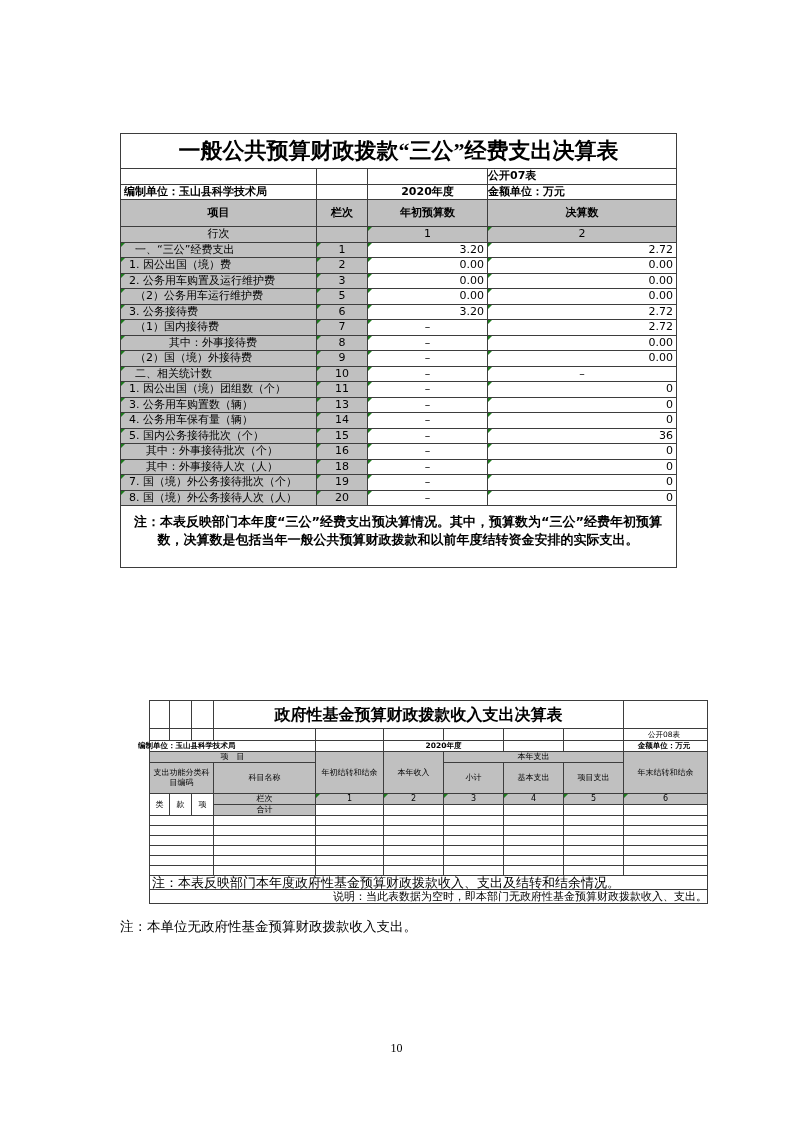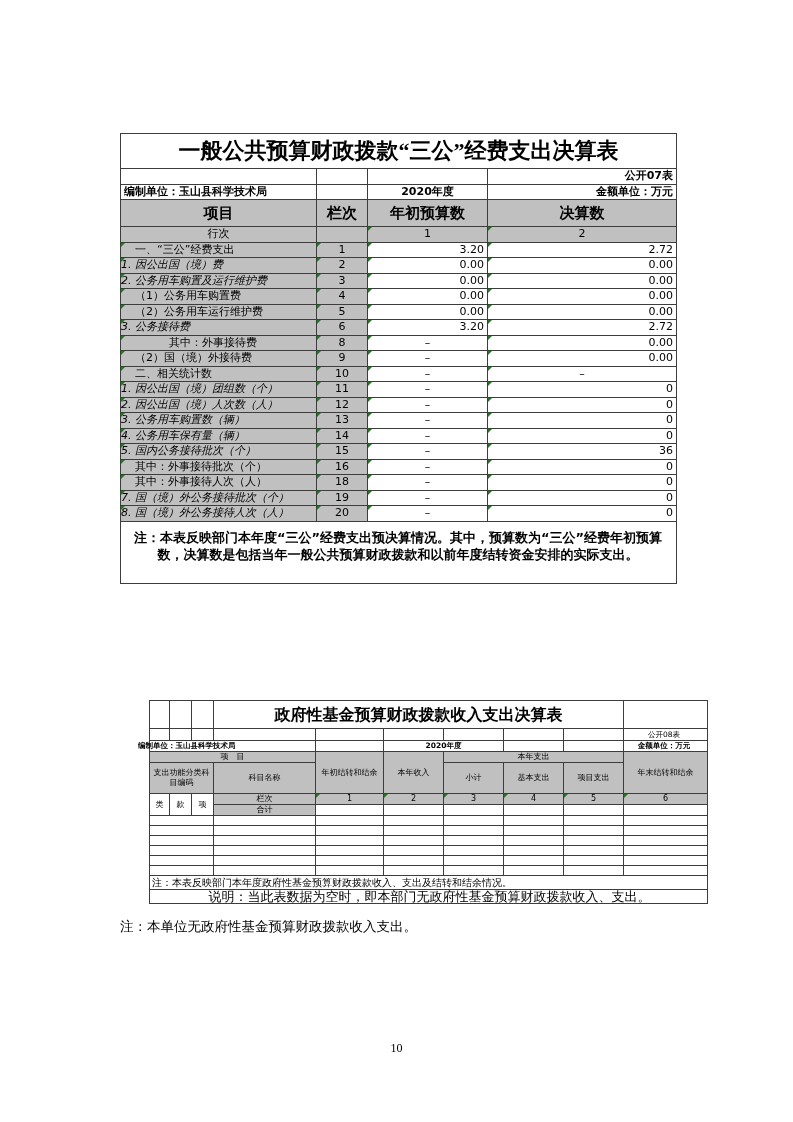--- a/index.html
+++ b/index.html
@@ -14,44 +14,44 @@
   table { border-collapse:collapse; table-layout:fixed; }
   td {
     border:1px solid #3d3d3d;
     overflow:hidden; white-space:nowrap;
     position:relative;
     vertical-align:middle;
     padding:0;
   }
   .gray { background:#c0c0c0; }
   .center { text-align:center; }
-  .right  { text-align:right; padding-right:3px; }
+  .right  { padding-right:3px; }
   .left   { text-align:left;  padding-left:3px; }
   .flag::before {
     content:""; position:absolute; top:0; left:0;
     border-top:4px solid #1d7a1d; border-right:4px solid transparent;
   }
   
   .t1 { position:absolute; left:120px; top:133px; }
   .t1 table { width:556px; }
   .t1 td { font-size:11px; height:15px; line-height:14px; }
   .t1 .title-cell {
     height:34px; font-size:22px; font-weight:bold; text-align:center;
     font-family:"Liberation Serif","DejaVu Serif",serif; line-height:34px;
   }
   .t1 .meta { font-size:10px; font-weight:bold; height:15px; }
-  .t1 .hdr  { font-weight:bold; text-align:center; font-size:15px; height:27px; }
+  .t1 .hdr  { font-weight:bold; text-align:center; font-size:11px; height:27px; }
   .t1 .lbl  { text-align:left; }
   .t1 .num  { text-align:center; }
   .t1 .val  { text-align:right; padding-right:3px; }
   .t1 .val.dash { text-align:center; padding-right:0; }
   .t1 .ind0 { padding-left:14px; }
-  .t1 .ind1 { padding-left:0;font-style:italic; }
+  .t1 .ind1 { padding-left:8px; }
   .t1 .ind2 { padding-left:14px; }
-  .t1 .ind3 { padding-left:14px; }
+  .t1 .ind3 { padding-left:25px; }
   .t1 .ind4 { padding-left:48px; }
   .t1 tbody td { height:15.5px; }
   .t1 .note-cell {
     height:62px; vertical-align:top; white-space:normal;
     font-size:13px; line-height:1.35; padding:7px 5px 0 4px; text-align:center;
     font-weight:bold;
   }
   
   .t2 { position:absolute; left:117px; top:700px;padding-left:32px; }
   .t2 table { width:558px; }
@@ -60,22 +60,22 @@
     height:27px; font-size:16px; text-align:center; line-height:27px;
     font-family:"Liberation Serif","DejaVu Serif",serif; font-weight:bold;
   }
   .t2 .code-row td { height:12px; font-size:7.5px; }
   .t2 .meta td { height:10px; font-size:7.5px; font-weight:bold; }
   .t2 .prep { overflow:visible; text-align:left; text-indent:-14px; padding-left:2px; }
   .t2 .hdrA td { height:10px; }
   .t2 .hdrB td { height:31px; white-space:normal; line-height:1.25; }
   .t2 .rowC td, .t2 .rowD td { height:11px; }
   .t2 .wrap { white-space:normal;margin-left:16px; }
-  .t2 .note1 { height:14px; text-align:left; font-size:10px; padding-left:2px; }
-  .t2 .note2 { height:14px; text-align:center; font-size:13px;  padding-left:2px; }
+  .t2 .note1 { height:14px; text-align:left; font-size:13px; padding-left:2px; }
+  .t2 .note2 { height:14px; text-align:right; font-size:11px;  padding-left:2px; }
   
   .footer-note {
     position:absolute; left:120px; top:918px;
     font-size:13.5px; font-family:"Liberation Serif","DejaVu Serif",serif;
   }
   .page-number {
     position:absolute; left:0; right:0; top:1041px; text-align:center;
     font-size:12px; font-family:"Liberation Serif","DejaVu Serif",serif;
   }
 </style>
@@ -132,64 +132,58 @@
           <td class="val flag">0.00</td>
           <td class="val flag">0.00</td>
         </tr>
         <tr>
           <td class="gray lbl flag ind1">2. 公务用车购置及运行维护费</td>
           <td class="gray num flag">3</td>
           <td class="val flag">0.00</td>
           <td class="val flag">0.00</td>
         </tr>
         <tr>
-          <td class="gray lbl flag ind2">（1）公务用车购置费</td>
-          <td class="gray num flag">4</td>
-          <td class="val flag">0.00</td>
-          <td class="val flag">0.00</td>
-        </tr>
-        <tr>
           <td class="gray lbl flag ind2">（2）公务用车运行维护费</td>
           <td class="gray num flag">5</td>
           <td class="val flag">0.00</td>
           <td class="val flag">0.00</td>
         </tr>
         <tr>
           <td class="gray lbl flag ind1">3. 公务接待费</td>
           <td class="gray num flag">6</td>
           <td class="val flag">3.20</td>
           <td class="val flag">2.72</td>
         </tr>
         <tr>
+          <td class="gray lbl flag ind2">（1）国内接待费</td>
+          <td class="gray num flag">7</td>
+          <td class="val flag dash">–</td>
+          <td class="val flag">2.72</td>
+        </tr>
+        <tr>
           <td class="gray lbl flag ind4">其中：外事接待费</td>
           <td class="gray num flag">8</td>
           <td class="val flag dash">–</td>
           <td class="val flag">0.00</td>
         </tr>
         <tr>
           <td class="gray lbl flag ind2">（2）国（境）外接待费</td>
           <td class="gray num flag">9</td>
           <td class="val flag dash">–</td>
           <td class="val flag">0.00</td>
         </tr>
         <tr>
           <td class="gray lbl flag ind0">二、相关统计数</td>
           <td class="gray num flag">10</td>
           <td class="val flag dash">–</td>
           <td class="val flag dash">–</td>
         </tr>
         <tr>
           <td class="gray lbl flag ind1">1. 因公出国（境）团组数（个）</td>
           <td class="gray num flag">11</td>
-          <td class="val flag dash">–</td>
-          <td class="val flag">0</td>
-        </tr>
-        <tr>
-          <td class="gray lbl flag ind1">2. 因公出国（境）人次数（人）</td>
-          <td class="gray num flag">12</td>
           <td class="val flag dash">–</td>
           <td class="val flag">0</td>
         </tr>
         <tr>
           <td class="gray lbl flag ind1">3. 公务用车购置数（辆）</td>
           <td class="gray num flag">13</td>
           <td class="val flag dash">–</td>
           <td class="val flag">0</td>
         </tr>
         <tr>

